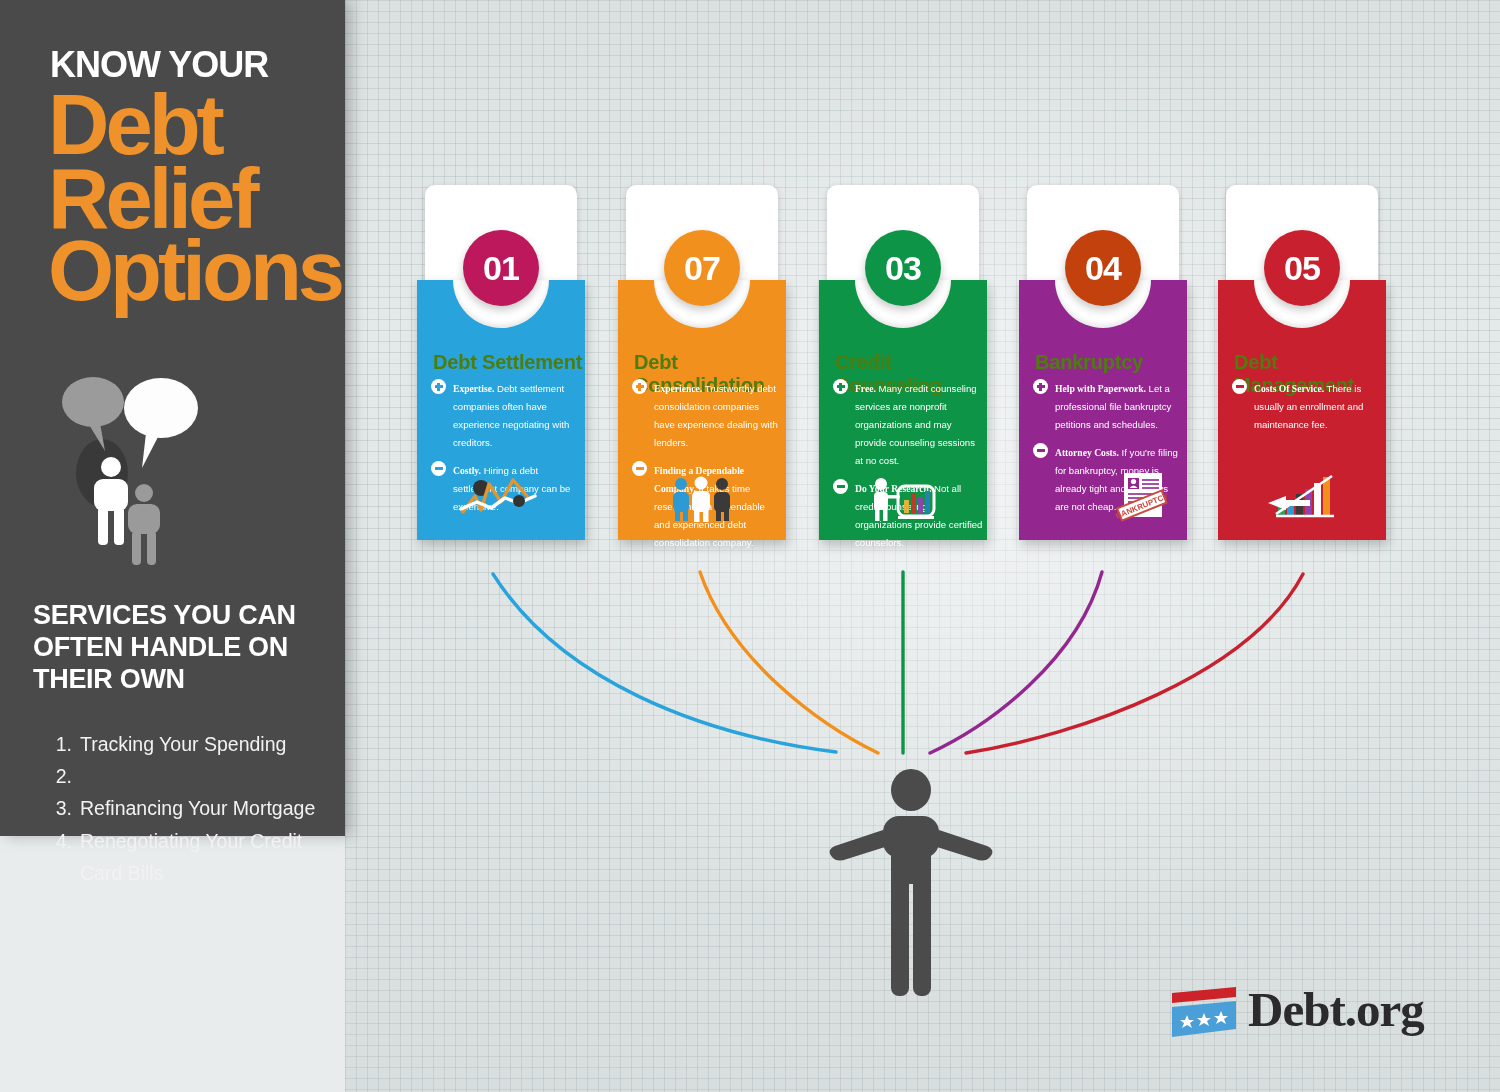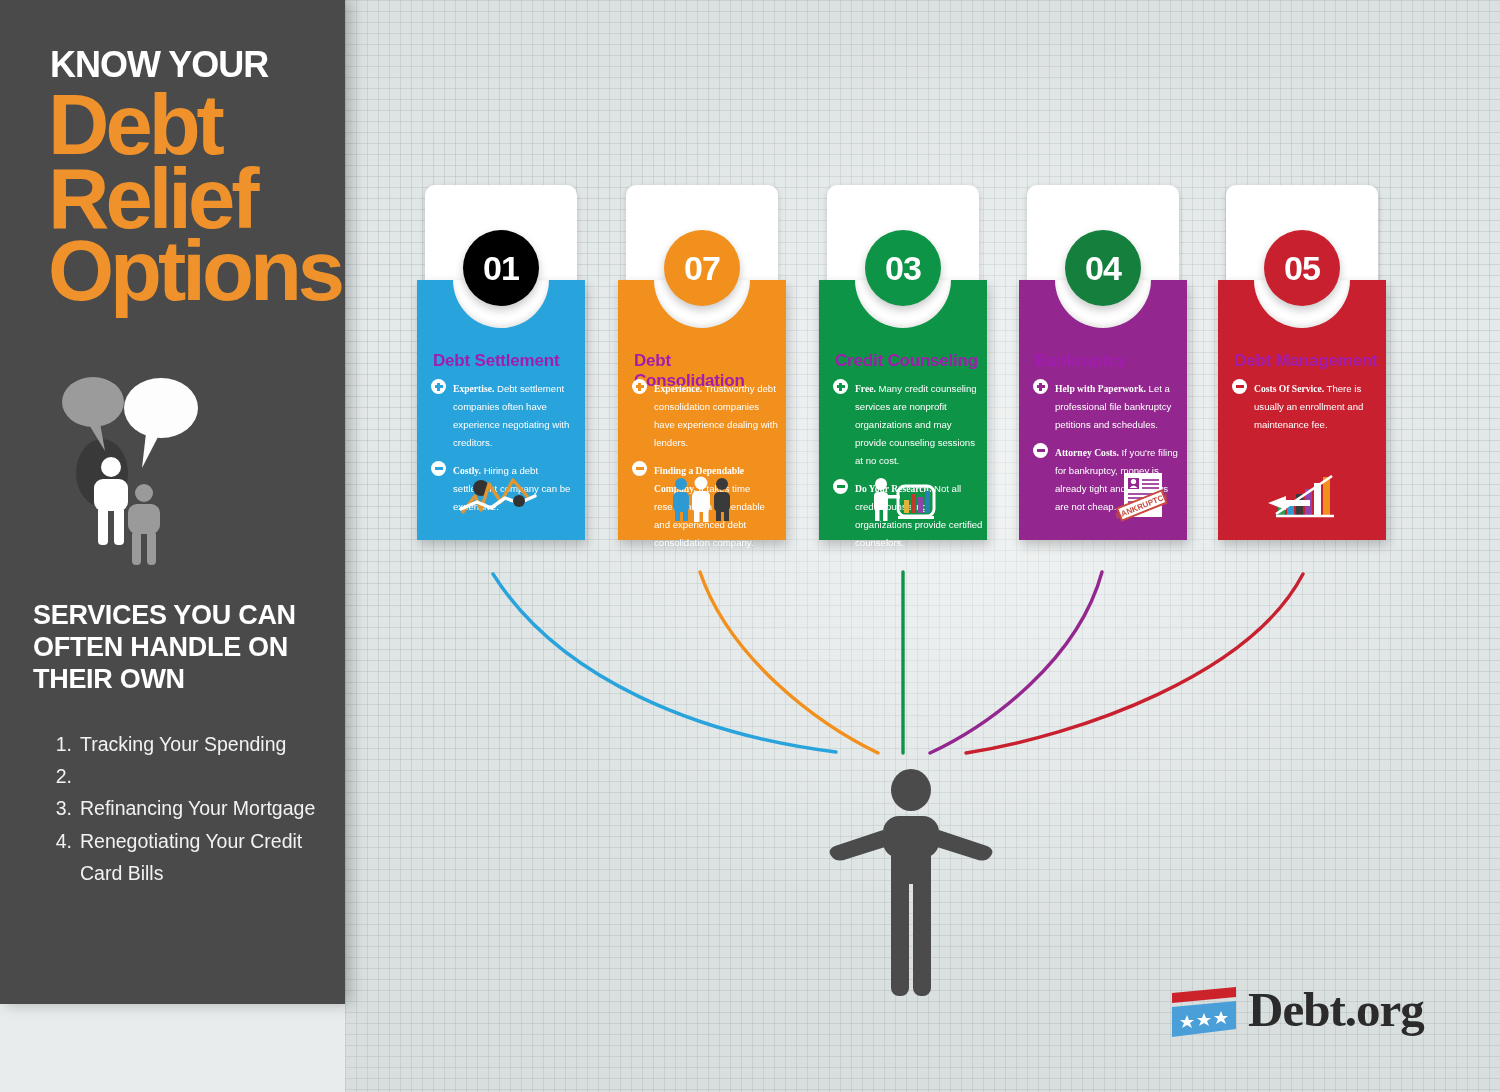--- a/index.html
+++ b/index.html
@@ -21,21 +21,21 @@
   }
   #bg-vignette{
     position:absolute; left:345px; top:0; width:1155px; height:1092px;
     background:radial-gradient(ellipse at 55% 45%, rgba(255,255,255,.55) 0%, rgba(255,255,255,0) 55%),
                linear-gradient(to bottom, rgba(190,198,198,.25), rgba(255,255,255,0) 30%, rgba(185,194,194,.28));
     pointer-events:none;
   }
 
   
   #left-panel{
-    position:absolute; left:0; top:0; width:345px; height:1004px;
+    position:absolute; left:0; top:0; width:345px; height:836px;
     background:#4a4a4a;
     box-shadow:6px 0 14px rgba(0,0,0,.25);
     z-index:5;
   }
   #kicker{
     position:absolute; left:50px; top:44px;
     color:#ffffff; font-size:36px; font-weight:bold; letter-spacing:-1px;
     font-family:"Liberation Sans", sans-serif;
   }
   .bigword{
@@ -84,21 +84,21 @@
   .badge{
     position:absolute; left:50%; top:45px; transform:translateX(-50%);
     width:76px; height:76px; border-radius:50%;
     display:flex; align-items:center; justify-content:center;
     color:#fff; font-size:34px; font-weight:bold; letter-spacing:-1px;
     box-shadow:0 4px 8px rgba(0,0,0,.22);
     z-index:3;
   }
   .card-title{
     position:absolute; left:16px; top:166px; width:150px;
-    color:#a21caf; font-size:17px; font-weight:bold; letter-spacing:-.2px;
+    color:#4d7c0f; font-size:20px; font-weight:bold; letter-spacing:-.2px;
   }
   .points{ position:absolute; left:14px; top:193px; width:150px; }
   .point{ position:relative; padding-left:22px; margin-bottom:10px; }
   .point .sym{
     position:absolute; left:0; top:1px; width:15px; height:15px;
     border-radius:50%; background:#fff;
     display:flex; align-items:center; justify-content:center;
   }
   .point .sym i{ position:absolute; background:currentColor; display:block; }
   .point .sym .h{ width:8px; height:2.4px; }
@@ -196,21 +196,21 @@
   <path fill="none" stroke-width="3.4" stroke-linecap="round" d="M903 572 L 903 753" style="stroke:#0e9447"></path>
   <path fill="none" stroke-width="3.4" stroke-linecap="round" d="M1102 572 C 1078 660, 990 725, 930 753" style="stroke:#93278f"></path>
   <path fill="none" stroke-width="3.4" stroke-linecap="round" d="M1303 574 C 1250 675, 1080 735, 966 753" style="stroke:#c8202e"></path>
 </svg>
 
 <div class="card" id="card1" style="left:417px">
   <div class="card-top"></div>
   <div class="card-body" style="background:#29a3dc">
     <div class="notch"></div>
   </div>
-  <div class="badge" style="background:#000000">
+  <div class="badge" style="background:#be185d">
     <span>01</span>
   </div>
   <div class="card-title">Debt Settlement</div>
   <div class="points">
     <div class="point">
       <span class="sym" style="color:#29a3dc">
           <i class="h"></i>
           <i class="v"></i>
         </span>
       <span class="txt"><b>Expertise.</b><span> Debt settlement companies often have experience negotiating with creditors.</span></span>
@@ -321,21 +321,21 @@
       <rect x="30" y="40" width="36" height="3" fill="#fff"></rect>
     </svg>
   </div>
 </div>
 
 <div class="card" id="card4" style="left:1019px">
   <div class="card-top"></div>
   <div class="card-body" style="background:#93278f">
     <div class="notch"></div>
   </div>
-  <div class="badge" style="background:#15803d">
+  <div class="badge" style="background:#c2410c">
     <span>04</span>
   </div>
   <div class="card-title">Bankruptcy</div>
   <div class="points">
     <div class="point">
       <span class="sym" style="color:#93278f">
           <i class="h"></i>
           <i class="v"></i>
         </span>
       <span class="txt"><b>Help with Paperwork.</b><span> Let a professional file bankruptcy petitions and schedules.</span></span>

